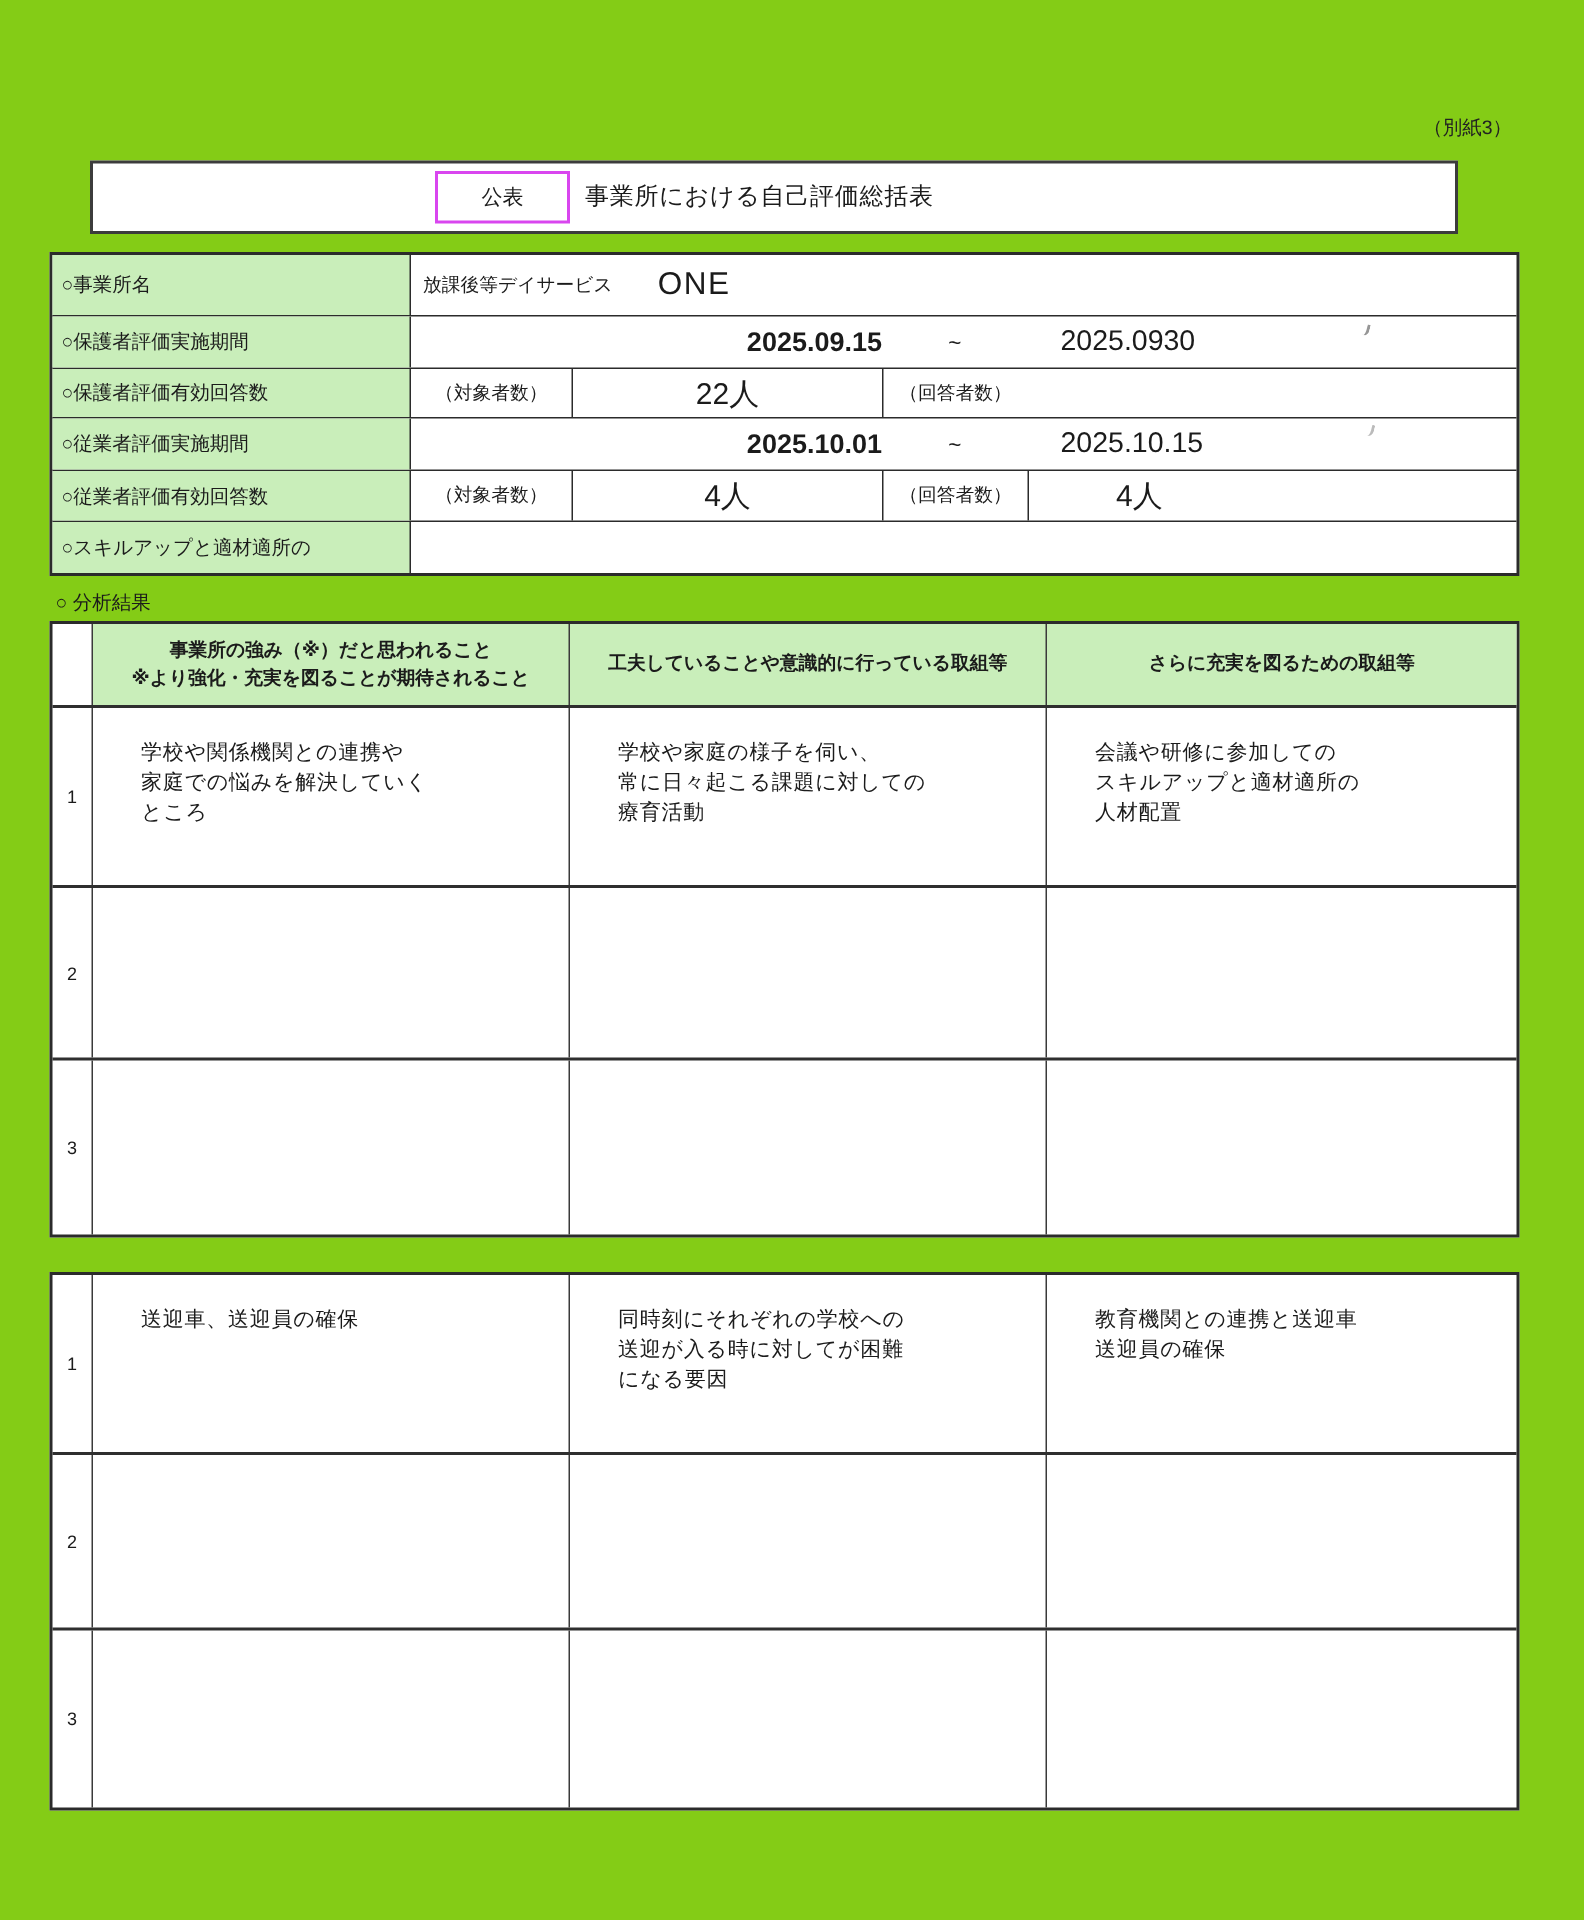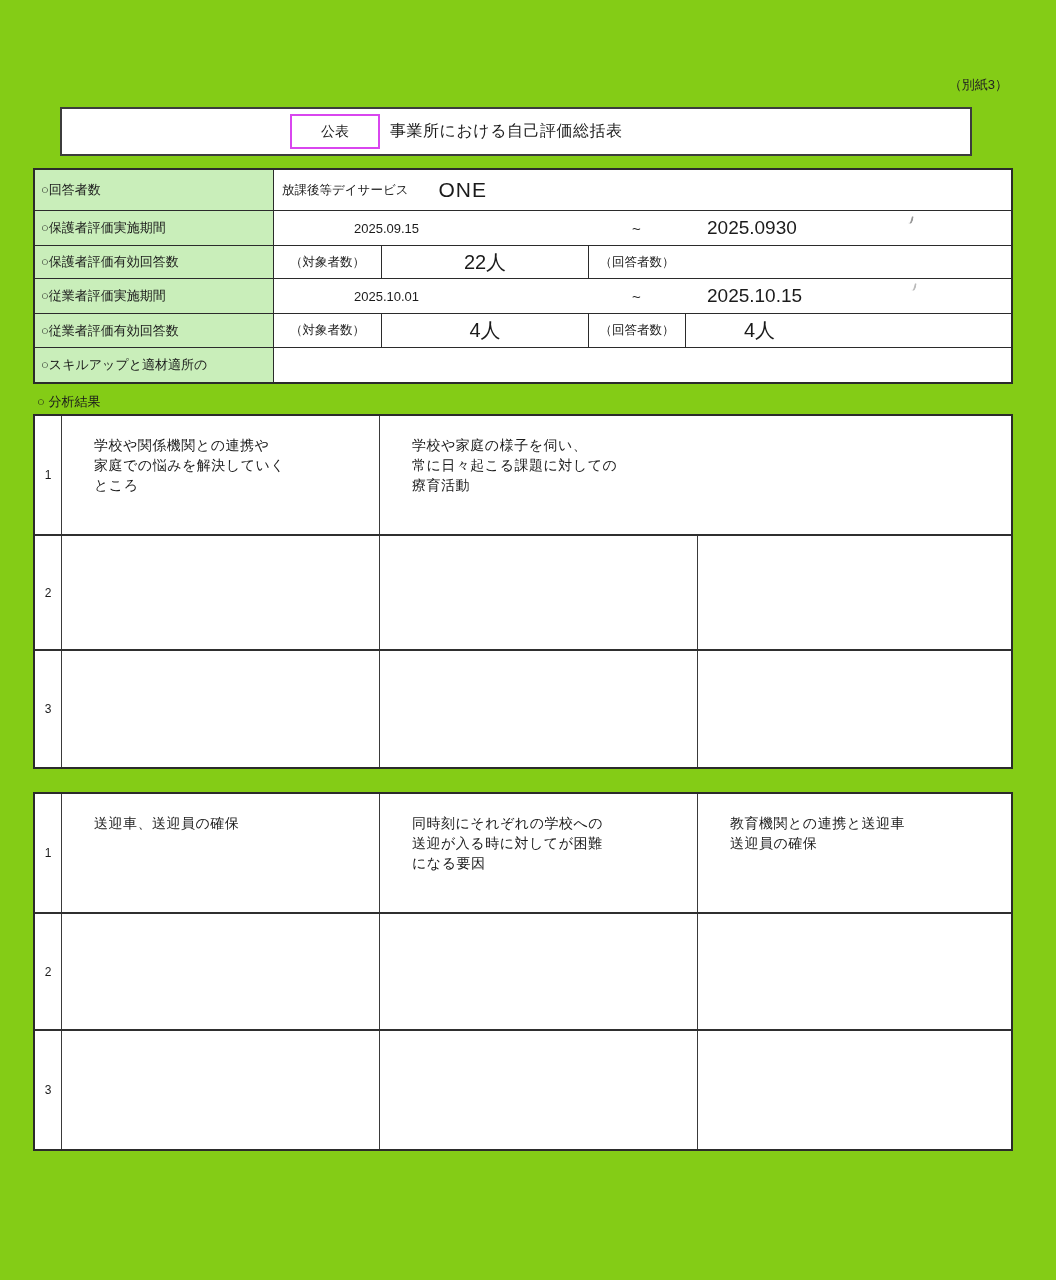--- a/index.html
+++ b/index.html
@@ -22,21 +22,21 @@
   .info-table { width:980px; margin-top:12px; border:2px solid #2b2b2b; background:#fff; }
   .irow { display:flex; border-bottom:1px solid #2b2b2b; }
   .irow:last-child { border-bottom:none; }
   .irow-1 { height:41px; } .irow-2 { height:35px; } .irow-3 { height:33px; }
   .irow-4 { height:35px; } .irow-5 { height:34px; } .irow-6 { height:34px; }
   .ilabel { width:239px; background:#c9eeba; border-right:1px solid #2b2b2b;
     display:flex; align-items:center; padding-left:6px; font-size:13px; }
   .ivalue { flex:1; display:flex; align-items:center; }
   .prefix { font-size:12.5px; padding-left:8px; }
   .facility-name { font-size:21px; margin-left:30px; letter-spacing:1px; }
-  .period-cell .p-start { width:314px; text-align:left; font-size:13px; padding-left:80px; }
+  .period-cell .p-start { width:314px; text-align:right; font-size:18px; padding-left:80px;font-weight:bold; }
   .period-cell .p-tilde { width:97px; text-align:center; font-size:15px; }
   .period-cell .p-end { flex:1; font-size:19px; padding-left:22px; }
   .counts-cell { align-items:stretch; }
   .counts-cell .sub { display:flex; align-items:center; justify-content:center;text-align:center; }
   .counts-cell .sub + .sub { border-left:1px solid #2b2b2b; }
   .sub-l1 { width:107px; font-size:12.5px; }
   .sub-n1 { width:207px; font-size:20px; }
   .sub-l2 { width:97px; font-size:12.5px; }
   .sub-n2 { flex:1; justify-content:flex-start !important; padding-left:58px; font-size:20px; }
 
@@ -73,21 +73,21 @@
   <div class="corner-note">（別紙3）</div>
 
   <div class="title-bar">
     <div class="stamp">公表</div>
     <div class="doc-title">事業所における自己評価総括表</div>
   </div>
 
   <div class="info-table">
 
     <div class="irow irow-1">
-      <div class="ilabel">○回答者数</div>
+      <div class="ilabel">○事業所名</div>
       <div class="ivalue">
         <span class="prefix">放課後等デイサービス</span>
         <span class="facility-name">ONE</span>
       </div>
     </div>
 
     <div class="irow irow-2">
       <div class="ilabel">○保護者評価実施期間</div>
       <div class="ivalue period-cell">
         <span class="p-start">2025.09.15</span>
@@ -127,28 +127,38 @@
     <div class="irow irow-6">
       <div class="ilabel">○スキルアップと適材適所の</div>
       <div class="ivalue"></div>
     </div>
 
   </div>
 
   <div class="section-label">○ 分析結果</div>
 
   <div class="atable">
+    <div class="arow ahead">
+      <div class="numcell"></div>
+      <div class="hcell">事業所の強み（※）だと思われること
+※より強化・充実を図ることが期待されること</div>
+      <div class="hcell">工夫していることや意識的に行っている取組等</div>
+      <div class="hcell">さらに充実を図るための取組等</div>
+    </div>
     <div class="arow r1">
       <div class="numcell">1</div>
       <div class="ccell">学校や関係機関との連携や
 家庭での悩みを解決していく
 ところ</div>
       <div class="ccell">学校や家庭の様子を伺い、
 常に日々起こる課題に対しての
 療育活動</div>
+      <div class="ccell">会議や研修に参加しての
+スキルアップと適材適所の
+人材配置</div>
     </div>
     <div class="arow r2">
       <div class="numcell">2</div>
       <div class="ccell"></div>
       <div class="ccell"></div>
       <div class="ccell"></div>
     </div>
     <div class="arow r3">
       <div class="numcell">3</div>
       <div class="ccell"></div>

